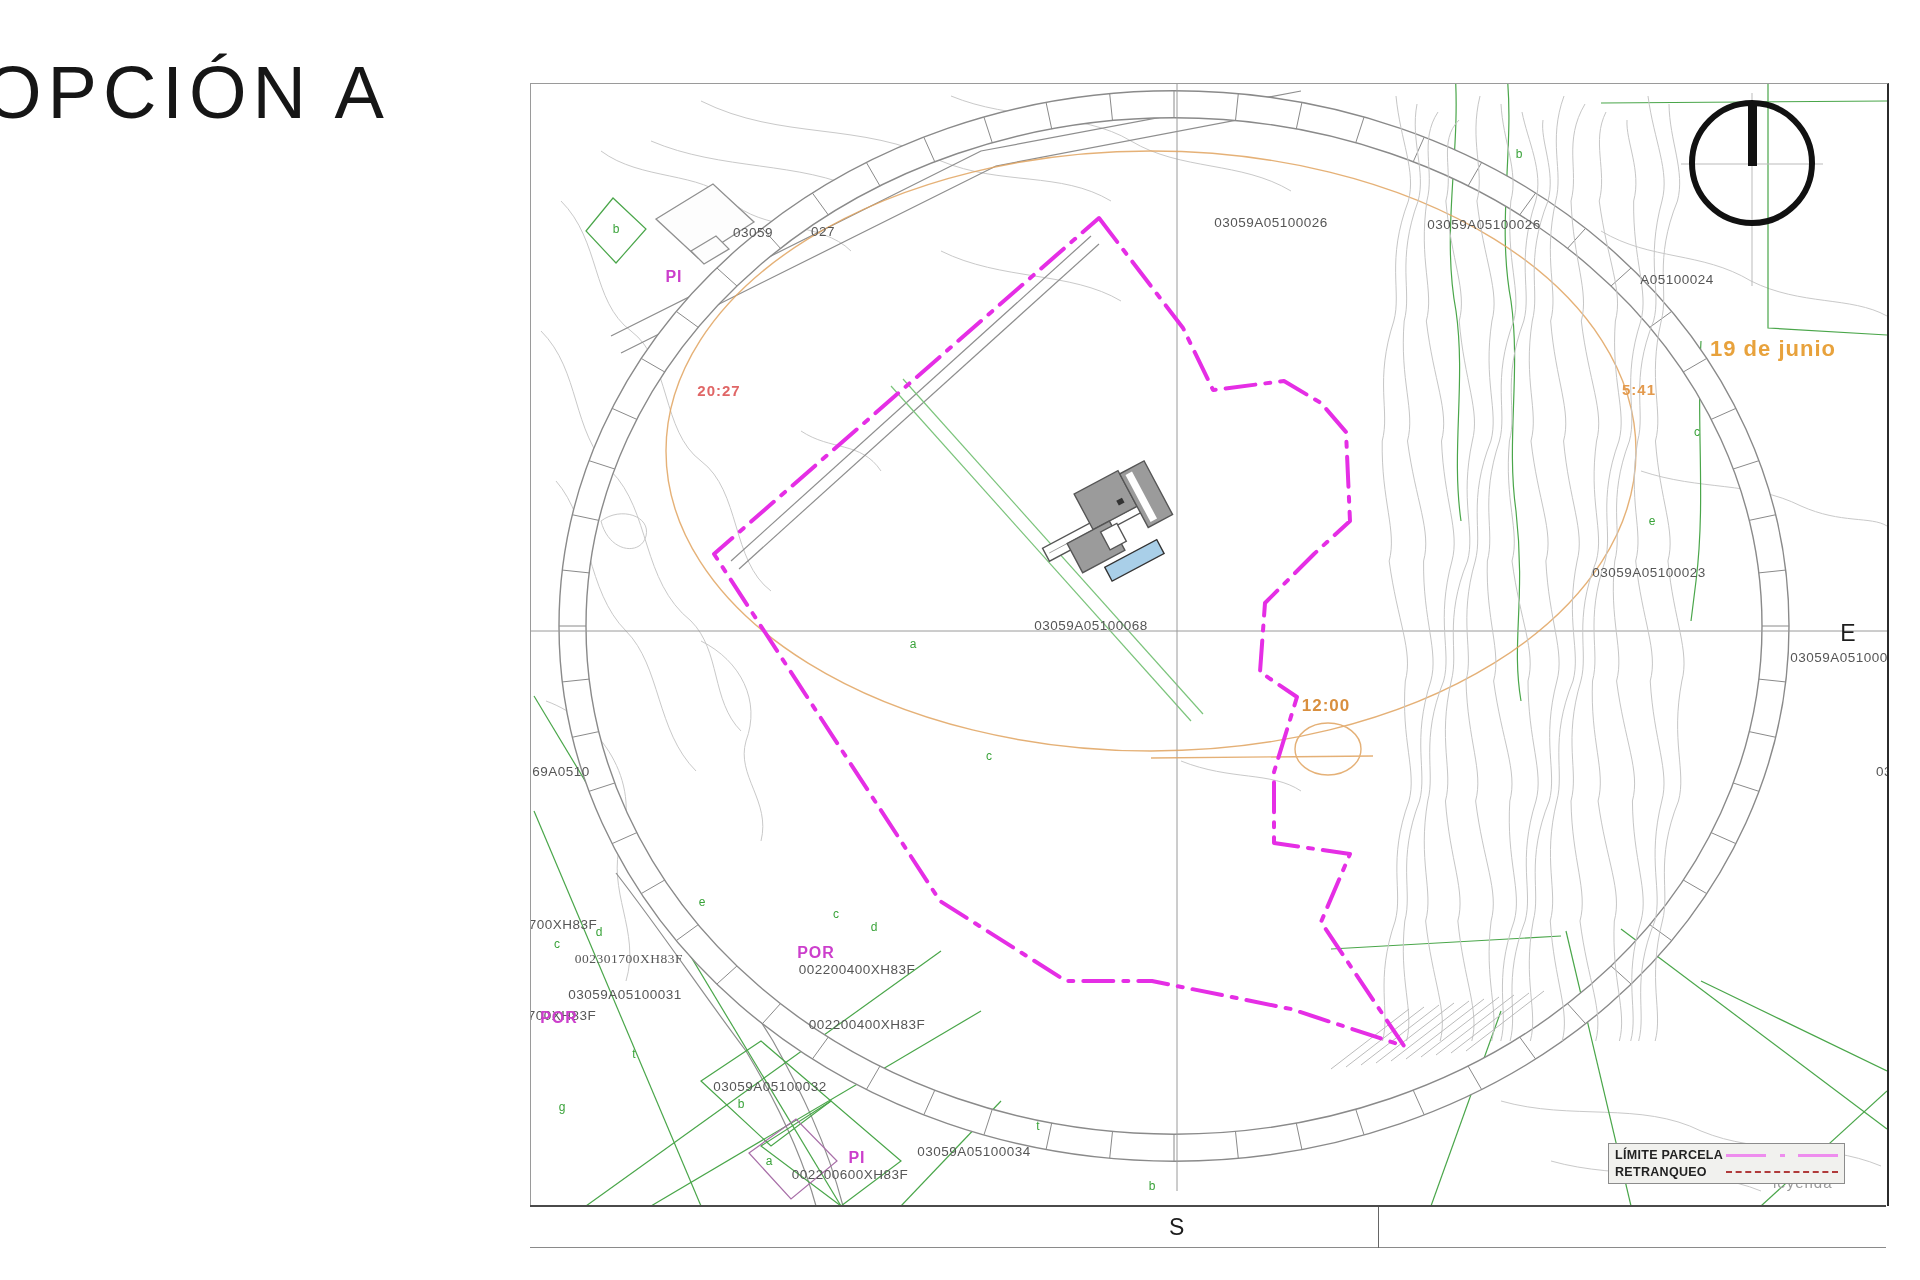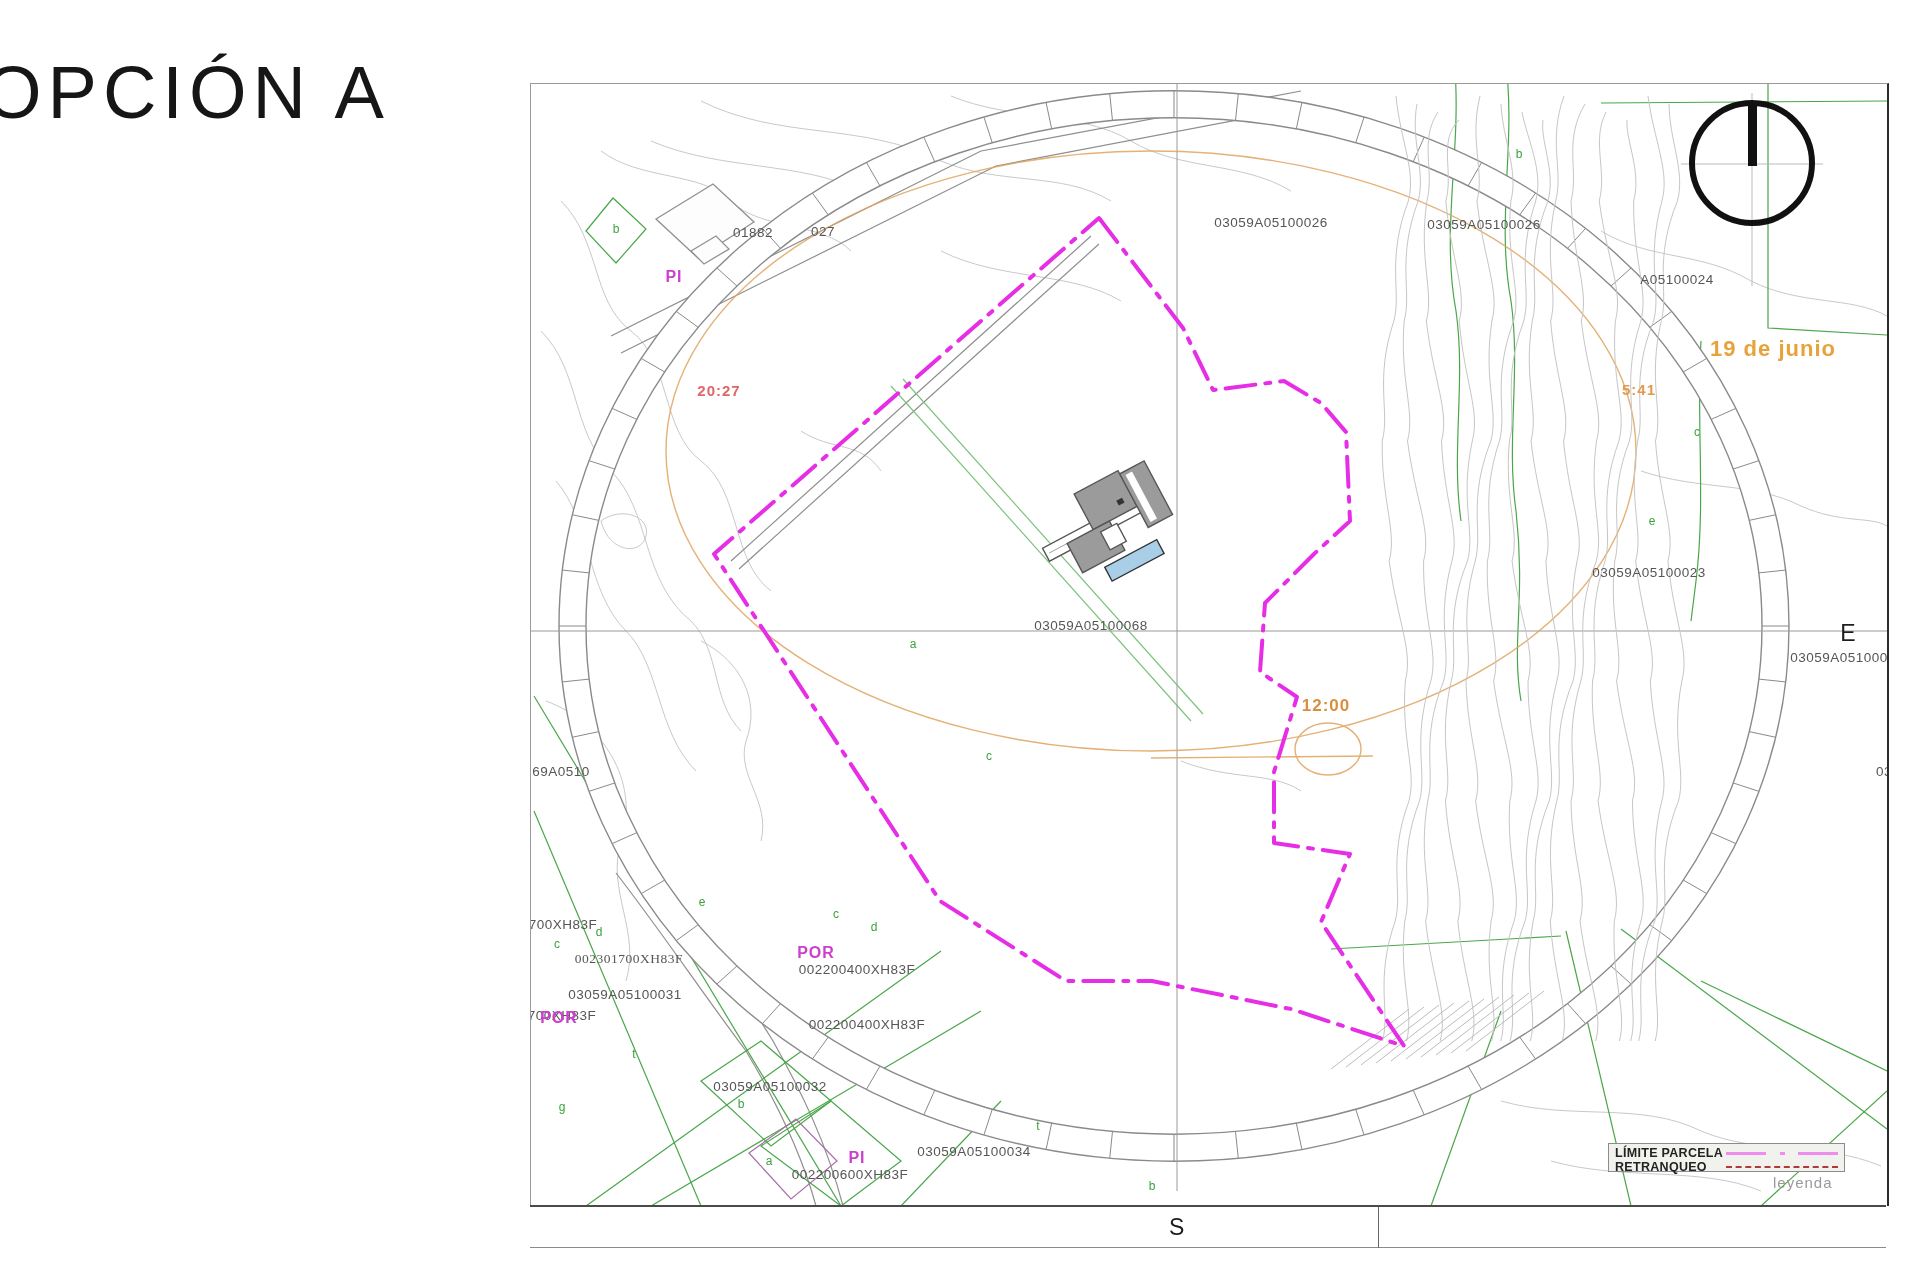--- a/index.html
+++ b/index.html
@@ -10,21 +10,21 @@
   #map{position:absolute;left:530px;top:83px;width:1356px;height:1122px;overflow:hidden;
        border-top:1px solid #9a9a9a;border-left:1px solid #9a9a9a;border-right:2px solid #2b2b2b;
        background:#fff;}
   #map svg{position:absolute;left:0;top:0;}
   .lbl{position:absolute;transform:translate(-50%,-50%);white-space:nowrap;line-height:1;}
   .lbl-cad{font-size:13.5px;color:#565656;letter-spacing:.5px;}
   .lbl-zone{font-size:16px;font-weight:bold;color:#cc3fcc;letter-spacing:1px;}
   .lbl-letter{font-size:12px;color:#3aa33a;}
   .lbl-sun{font-weight:bold;letter-spacing:1px;}
   .cardinal{position:absolute;transform:translate(-50%,-50%);font-size:23px;color:#1d1d1d;}
-  .legend-box{position:absolute;left:1077px;top:1059px;width:237px;height:29px;
+  .legend-box{position:absolute;left:1077px;top:1059px;width:237px;height:41px;
        background:#f1f1ee;border:1px solid #8c8c8c;box-sizing:border-box;
        display:flex;flex-direction:column;justify-content:space-evenly;padding:2px 6px;}
   .legend-row{display:flex;align-items:center;justify-content:space-between;}
   .legend-label{font-size:12.5px;font-weight:bold;color:#222;letter-spacing:.3px;}
   .legend-sample{display:flex;align-items:center;width:112px;}
   .sample-limite{display:flex;align-items:center;width:100%;justify-content:space-between;}
   .sample-limite .dash{height:3px;background:#ee8dee;flex:0 0 40px;}
   .sample-limite .dot{height:3px;width:5px;background:#ee8dee;}
   .sample-retranqueo{width:100%;border-top:2px dashed #b03a3a;height:0;}
   .legend-title{position:absolute;left:1242px;top:1090px;font-size:15px;color:#9a9a9a;
@@ -224,21 +224,21 @@
 
     <g>
       <line x1="1680" y1="163" x2="1822" y2="163" stroke="#bbb" stroke-width="1"></line>
       <line x1="1751" y1="92" x2="1751" y2="285" stroke="#bbb" stroke-width="1"></line>
       <circle cx="1751" cy="162" r="60" fill="none" stroke="#111" stroke-width="6"></circle>
       <rect x="1747" y="101" width="9" height="64" fill="#111"></rect>
     </g>
   </svg>
 
   <div id="label-layer">
-      <div class="lbl lbl-cad" style="left: 222px; top: 149px;">01882</div>
+      <div class="lbl lbl-cad" style="left: 222px; top: 149px;">03059</div>
       <div class="lbl lbl-cad" style="left: 292px; top: 148px;">027</div>
       <div class="lbl lbl-cad" style="left: 740px; top: 139px;">03059A05100026</div>
       <div class="lbl lbl-cad" style="left: 953px; top: 141px;">03059A05100026</div>
       <div class="lbl lbl-cad" style="left: 1146px; top: 196px;">A05100024</div>
       <div class="lbl lbl-cad" style="left: 1118px; top: 489px;">03059A05100023</div>
       <div class="lbl lbl-cad" style="left: 1316px; top: 574px;">03059A05100022</div>
       <div class="lbl lbl-cad" style="left: 560px; top: 542px;">03059A05100068</div>
       <div class="lbl lbl-cad" style="left: 30px; top: 688px;">69A0510</div>
       <div class="lbl lbl-cad" style="left: 32px; top: 841px;">700XH83F</div>
       <div class="lbl lbl-cad" style="left: 98px; top: 875px; font-family: Liberation Serif, serif;">002301700XH83F</div>

